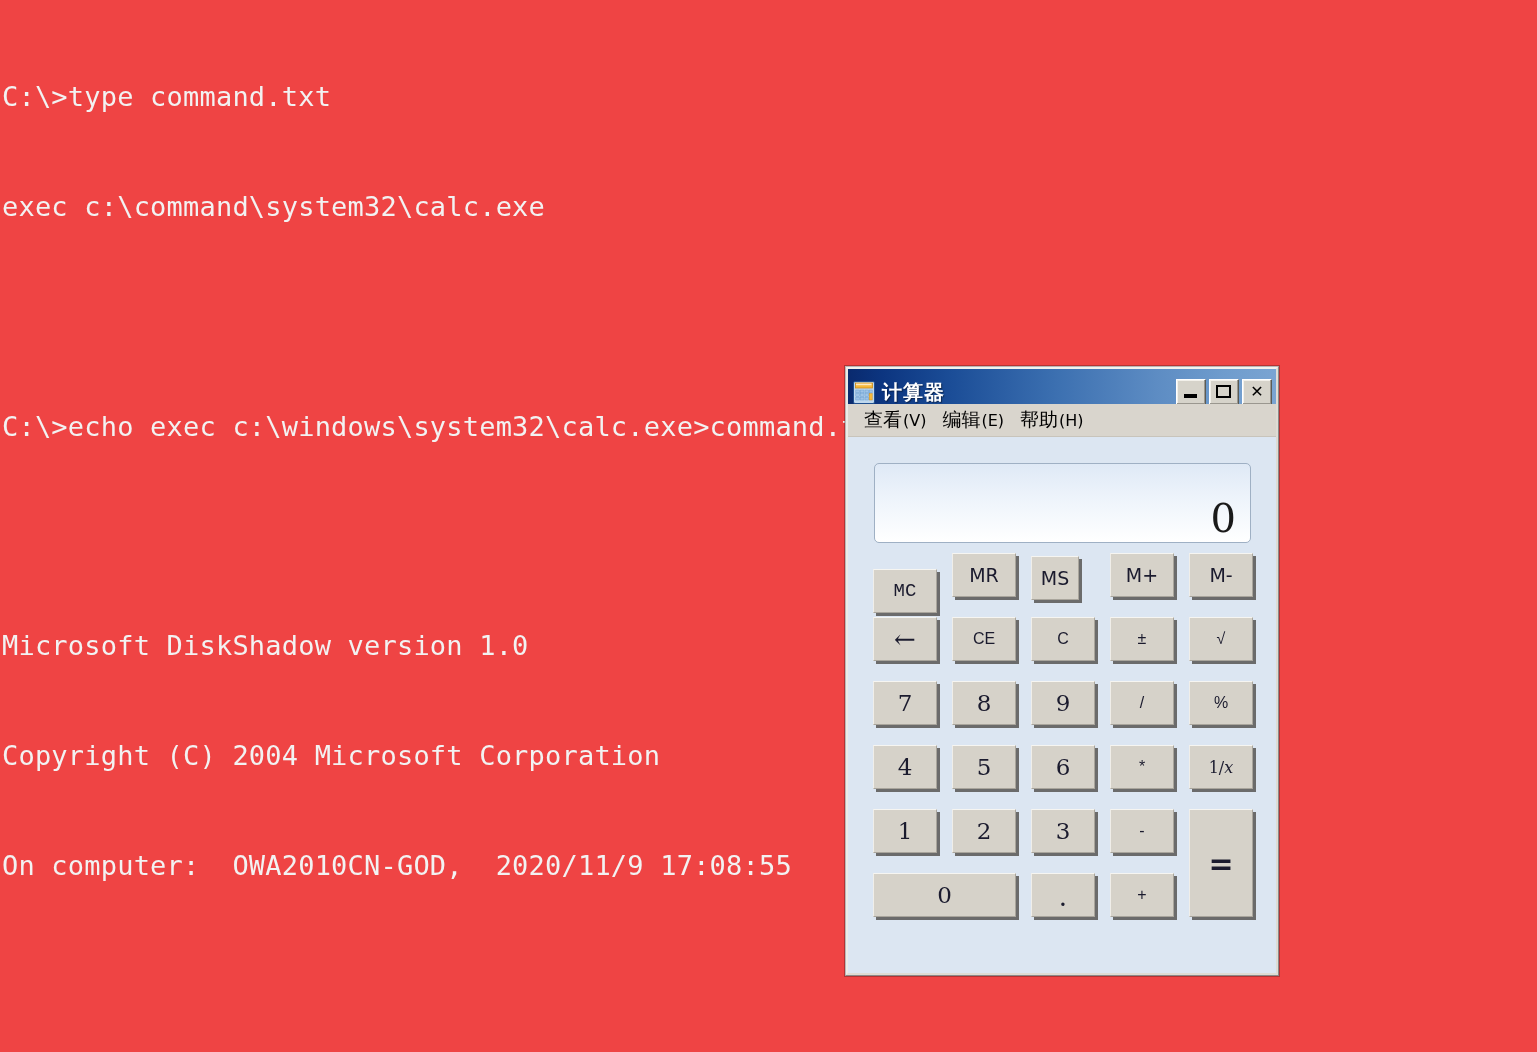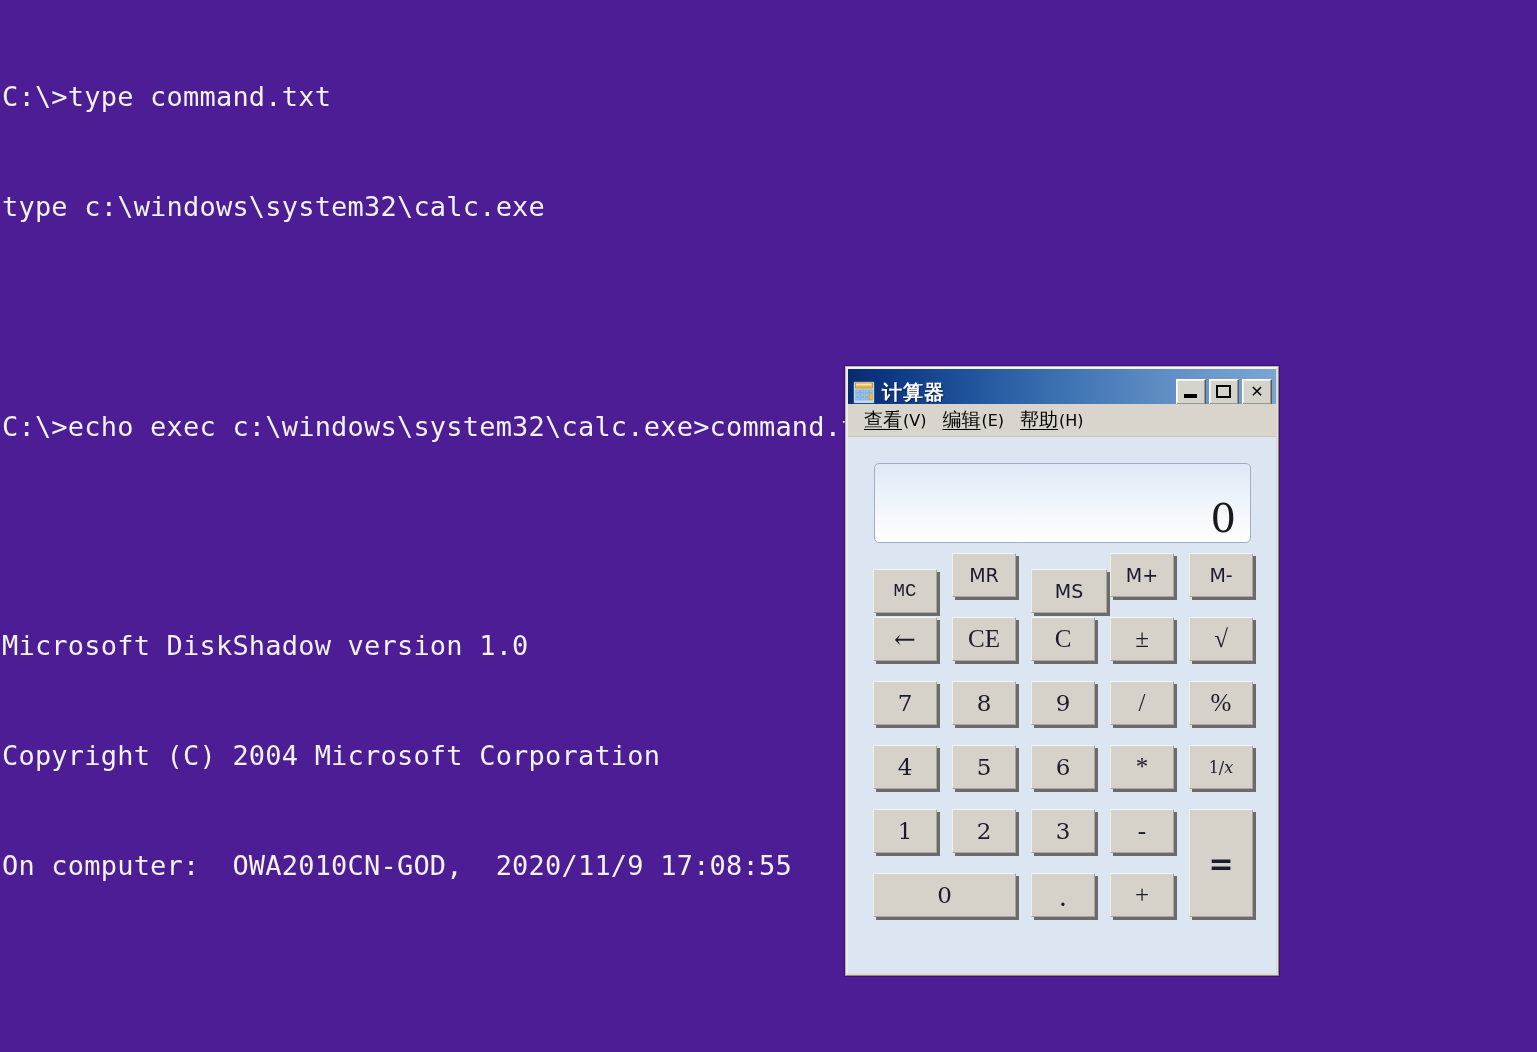--- a/index.html
+++ b/index.html
@@ -13,21 +13,21 @@
     position: relative;
     overflow: hidden;
     font-family: "Liberation Sans", sans-serif;
   }
 
   
   #console {
     position: absolute;
     left: 0; top: 0;
     width: 1537px; height: 1052px;
-    background: #4c1d95;
+    background: #ef4444;
     color: #f2f2f2;
     font-family: "DejaVu Sans Mono", monospace;
     font-size: 27px;
     line-height: 36.6px;
     letter-spacing: 0.2px;
     white-space: pre;
     padding: 6px 0 0 2px;
     box-sizing: border-box;
   }
   #console .cline {
@@ -140,21 +140,20 @@
   }
   .menu-item {
     font-size: 19px;
     color: #000;
     margin-left: 16px;
     display: flex;
     align-items: baseline;
     font-family: "DejaVu Sans", sans-serif;
   }
   .menu-item .mi-main {
-    text-decoration: underline;
     text-underline-offset: 3px;
   }
   .menu-item .mi-key {
     font-size: 16px;
     margin-left: 1px;
   }
 
   
   #client {
     position: absolute;
@@ -208,43 +207,43 @@
     font-size: 23px;
     color: #1b1b2e;
     cursor: default;
     user-select: none;
   }
   .key.mem {
     font-family: "DejaVu Sans", sans-serif;
     font-size: 19px;
   }
   .key.fn {
-    font-family: Liberation Serif, serif;
-    font-size: 25px;
+    font-family: Liberation Sans, sans-serif;
+    font-size: 16px;
   }
   .key.back {
     font-size: 26px;
   }
   .key.eq {
     font-family: "DejaVu Sans", sans-serif;
     font-size: 30px;
     font-weight: bold;
   }
   .key.inv {
     font-size: 16px;
   }
   .key.inv i { font-style: italic; }
   .key.dot { font-size: 26px; align-items: flex-end; padding-bottom: 4px; }
 </style>
 </head>
 <body>
 
 <div id="console">
   <div class="cline">C:\&gt;type command.txt</div>
-  <div class="cline">type c:\windows\system32\calc.exe</div>
+  <div class="cline">exec c:\command\system32\calc.exe</div>
   <div class="cline"></div>
   <div class="cline">C:\&gt;echo exec c:\windows\system32\calc.exe&gt;command.txt</div>
   <div class="cline"></div>
   <div class="cline">Microsoft DiskShadow version 1.0</div>
   <div class="cline">Copyright (C) 2004 Microsoft Corporation</div>
   <div class="cline">On computer:  OWA2010CN-GOD,  2020/11/9 17:08:55</div>
   
   
 </div>
 
@@ -303,21 +302,21 @@
   <div id="client">
 
     <div id="display">
       <div id="display-value">0</div>
     </div>
 
     <div id="keypad">
 
       <div class="key mem" style="left:0px;top:16px;width:64px;height:44px;font-family:Liberation Mono, monospace;">MC</div>
       <div class="key mem" style="left:79px;top:0px;width:64px;height:44px;">MR</div>
-      <div class="key mem" style="left:158px;top:16px;width:76px;height:44px;">MS</div>
+      <div class="key mem" style="left:158px;top:3px;width:48px;height:44px;">MS</div>
       <div class="key mem" style="left:237px;top:0px;width:64px;height:44px;">M+</div>
       <div class="key mem" style="left:316px;top:0px;width:64px;height:44px;">M-</div>
 
       <div class="key back" style="left:0px;top:64px;width:64px;height:44px;">←</div>
       <div class="key fn" style="left:79px;top:64px;width:64px;height:44px;">CE</div>
       <div class="key fn" style="left:158px;top:64px;width:64px;height:44px;">C</div>
       <div class="key fn" style="left:237px;top:64px;width:64px;height:44px;">±</div>
       <div class="key fn" style="left:316px;top:64px;width:64px;height:44px;">√</div>
 
       <div class="key" style="left:0px;top:128px;width:64px;height:44px;">7</div>

